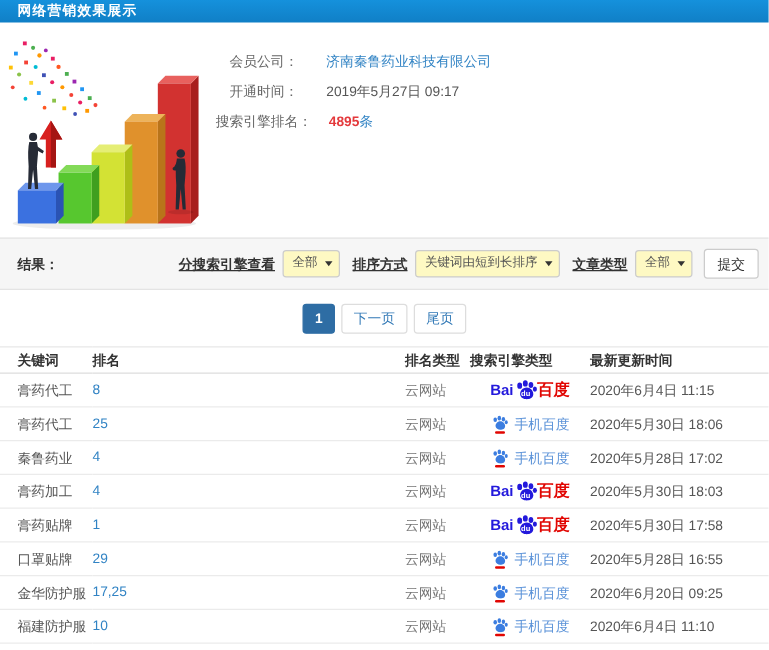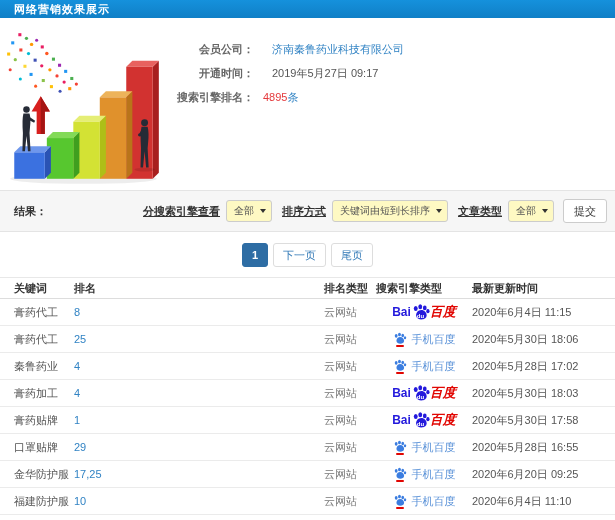--- a/index.html
+++ b/index.html
@@ -12,24 +12,24 @@
   .titlebar{
     height:18px;line-height:18px;padding-left:14px;
     background:linear-gradient(#1591dc,#107fc6);
     color:#fff;font-size:11px;font-weight:bold;letter-spacing:1px;
   }
   
   .info-section{display:flex;height:172px;box-sizing:border-box;padding-top:10px;}
   .clipart{width:168px;height:158px;flex:0 0 168px;}
   .fields{padding-top:14px;font-size:11px;}
   .field-row{display:flex;align-items:baseline;height:13px;margin-bottom:11px;}
-  .field-label{width:86px;text-align:right;color:#666;font-weight:bold;flex:0 0 86px;}
-  .field-value{margin-left:18px;color:#555;}
+  .field-label{width:86px;text-align:center;color:#666;font-weight:normal;flex:0 0 86px;}
+  .field-value{margin-left:7px;color:#555;}
   .field-value.link{color:#3183c4;cursor:pointer;text-decoration:none;}
-  .rank-count{color:#e4393c;margin-left:9px;}
+  .rank-count{color:#e4393c;margin-left:9px;font-weight:bold;}
   .rank-unit{color:#3183c4;}
   
   .filterbar{
     height:42px;box-sizing:border-box;background:#f6f6f6;
     border-top:1px solid #e4e4e4;border-bottom:1px solid #e4e4e4;
     display:flex;align-items:center;padding:0 8px 0 14px;font-size:11px;
   }
   .result-label{font-weight:bold;color:#333;margin-right:auto;}
   .flt-label{font-weight:bold;color:#333;margin:0 6px 0 10px;white-space:nowrap;text-decoration:underline;}
   .sel{
@@ -67,21 +67,21 @@
   td.cell-rank{color:#3183c4;}
   td.cell-ranktype{color:#777;}
   td.cell-updated{color:#555;}
   td.cell-engine{text-align:center;}
   
   .bd-logo{display:inline-flex;align-items:center;vertical-align:middle;}
   .bd-bai{color:#2319dc;font-weight:bold;font-size:12px;letter-spacing:0;}
   .bd-paw{position:relative;width:18px;height:17px;margin:0 0 2px 1px;display:inline-block;}
   .bd-paw svg{width:18px;height:17px;fill:#2319dc;display:block;}
   .bd-du{position:absolute;left:5px;bottom:1px;color:#fff;font-size:6px;font-weight:bold;}
-  .bd-cn{color:#e10602;font-weight:bold;font-size:13px;margin-left:0;font-style:italic;}
+  .bd-cn{color:#e10602;font-weight:bold;font-size:13px;margin-left:0;}
   
   .bdm-logo{display:inline-flex;align-items:flex-start;vertical-align:middle;}
   .bdm-icon{position:relative;width:14px;height:15px;display:inline-block;}
   .bdm-icon svg{width:14px;height:12px;fill:#3b7de0;display:block;}
   .bdm-underline{position:absolute;left:3px;bottom:0;width:8px;height:2px;background:#e10602;border-radius:1px;}
   .bdm-text{color:#5a92d8;font-size:11px;margin-left:5px;}
 </style>
 </head>
 <body>
 

